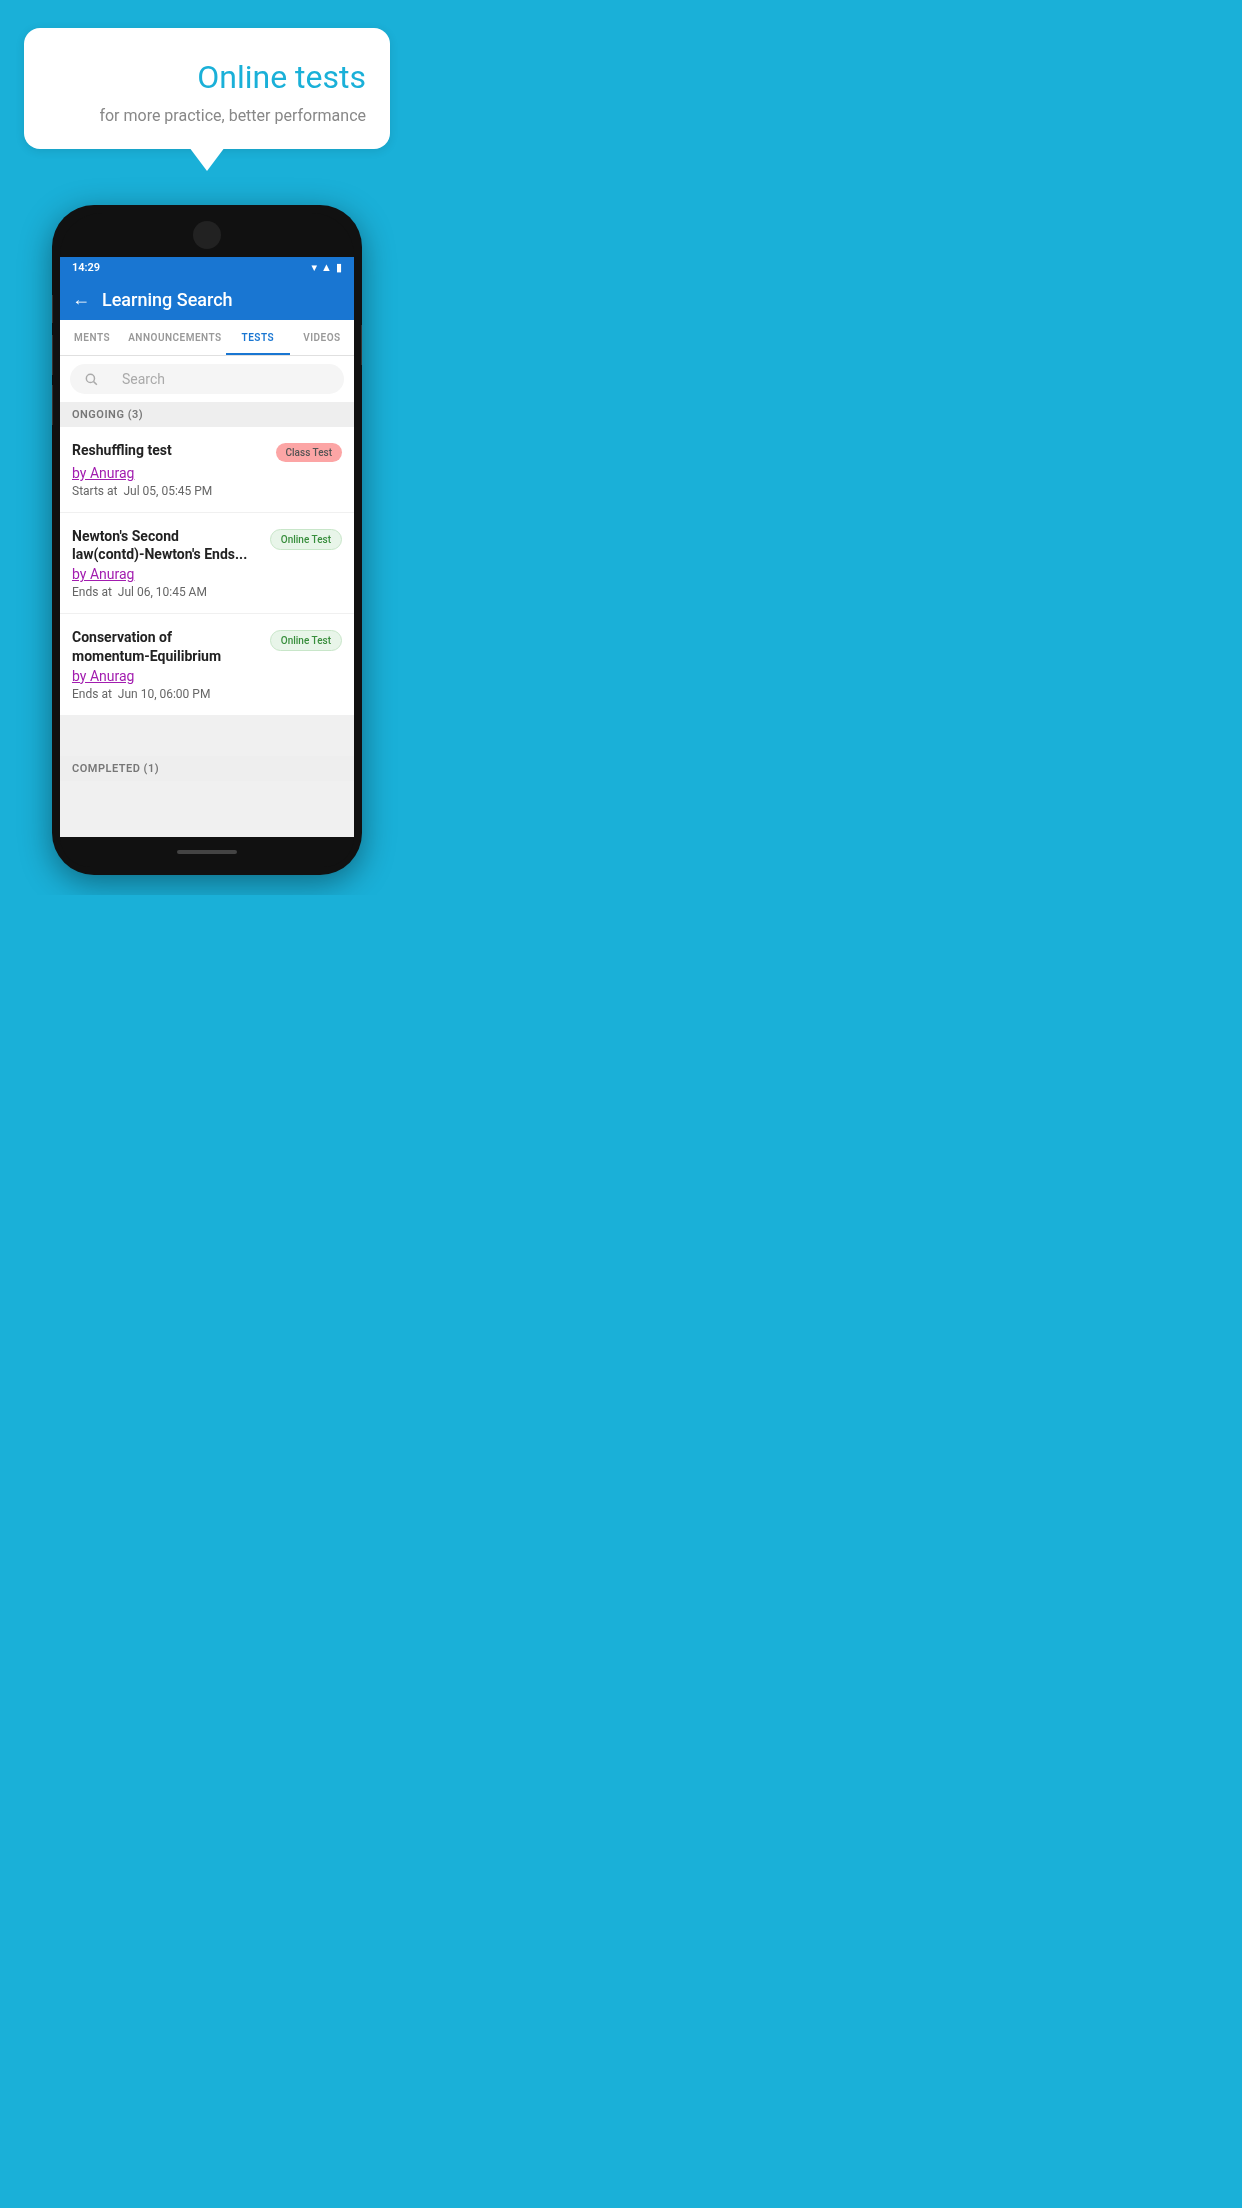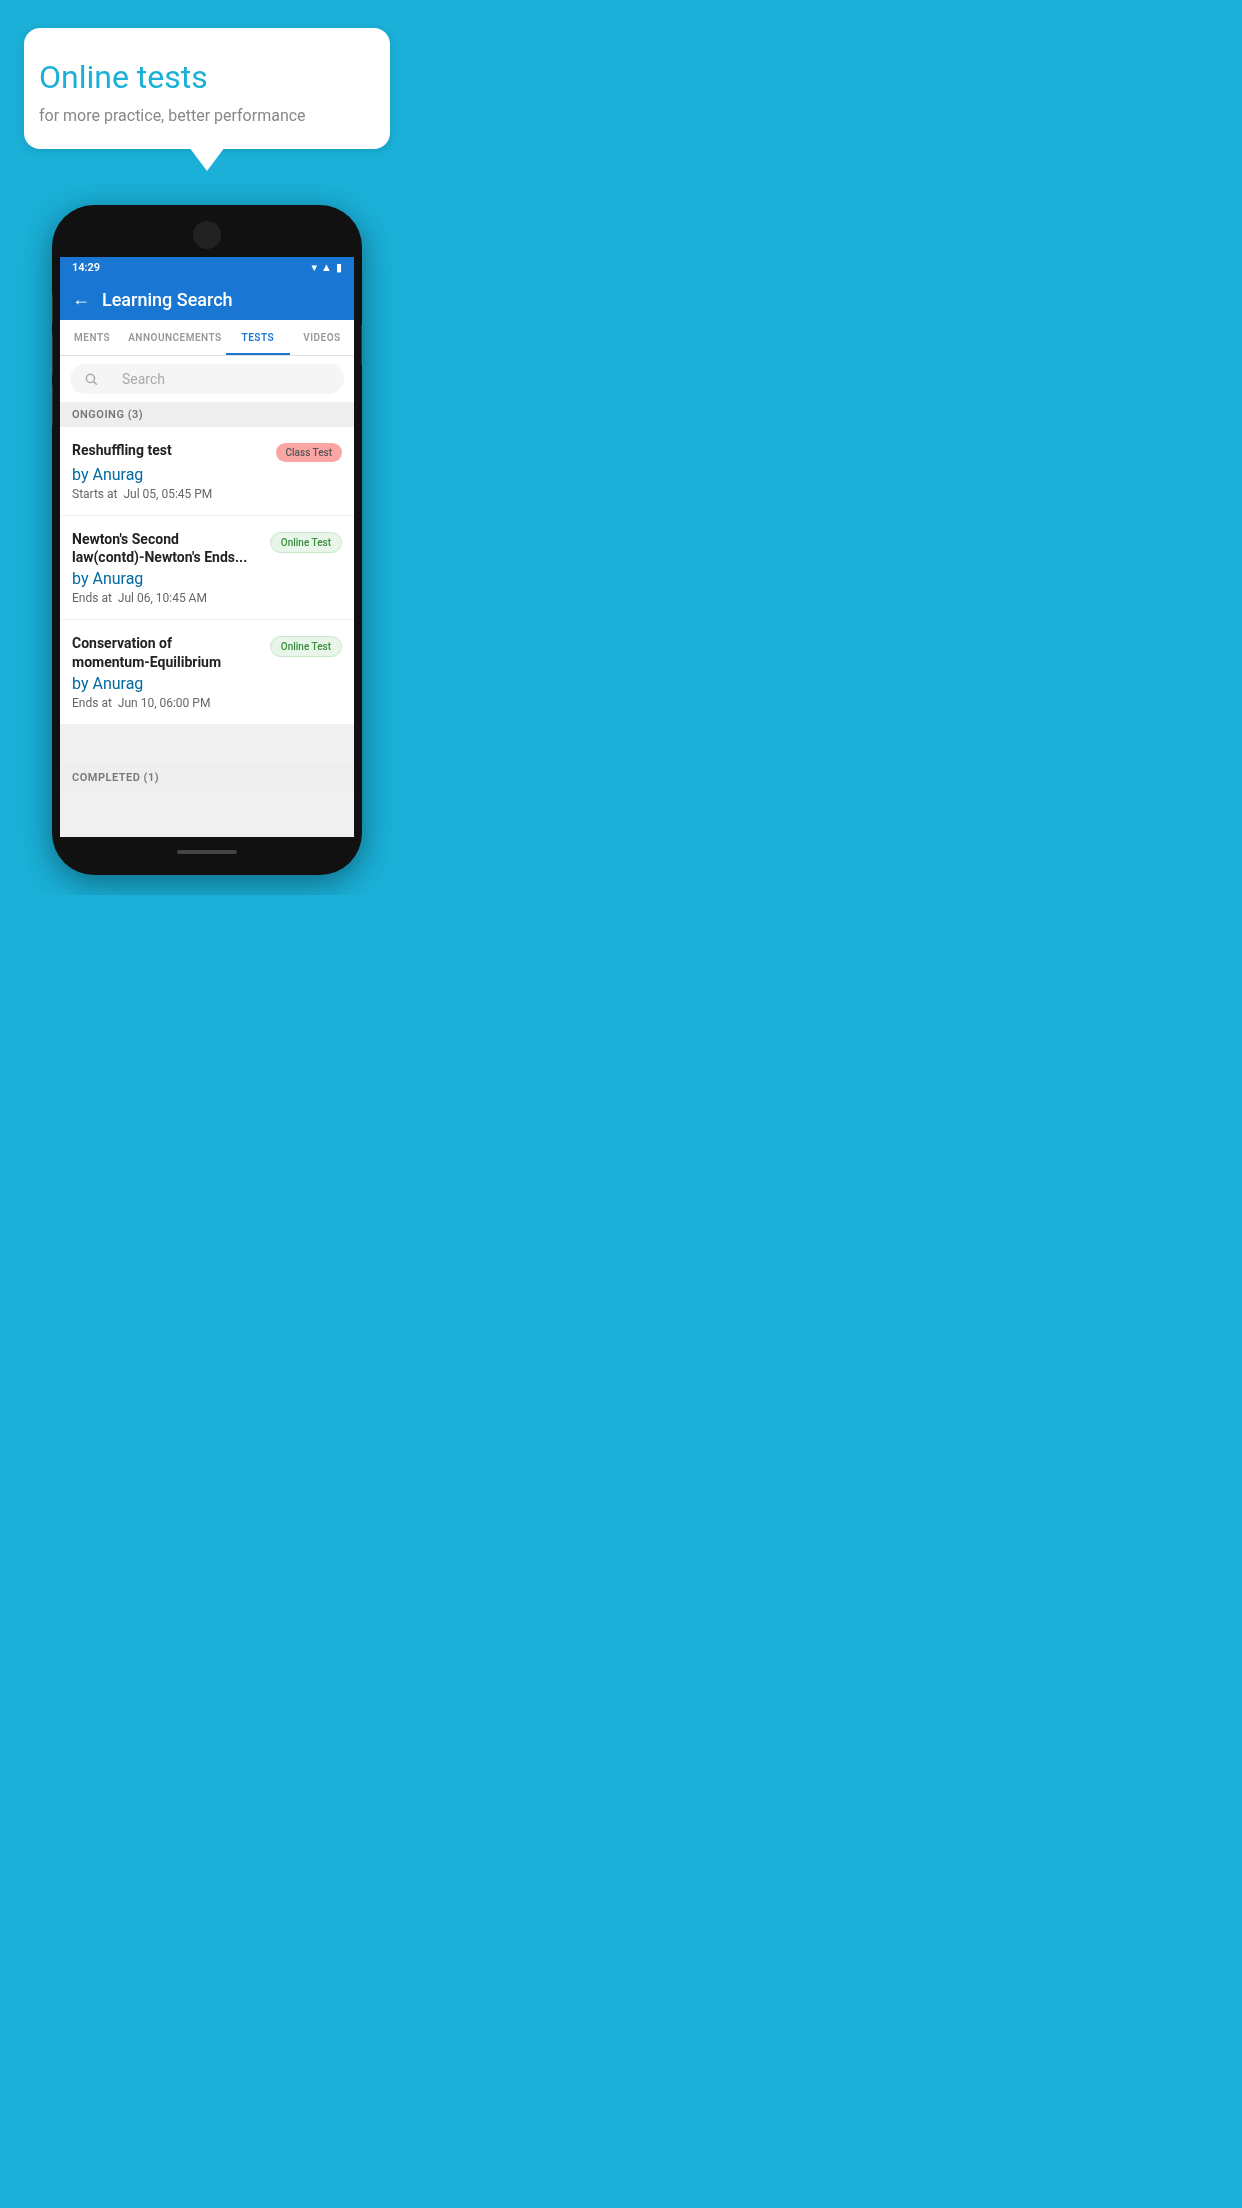--- a/index.html
+++ b/index.html
@@ -24,21 +24,21 @@
       padding: 28px 24px 0 24px;
       margin-bottom: 8px;
     }
 
     .speech-bubble {
       background: white;
       border-radius: 16px;
       padding: 30px 24px 24px 15px;
       width: 100%;
       max-width: 370px;
-      text-align: left;
+      text-align: right;
       position: relative;
       box-shadow: 0 2px 10px rgba(0,0,0,0.1);
     }
 
     .speech-bubble::after {
       content: '';
       position: absolute;
       bottom: -22px;
       left: 50%;
       transform: translateX(-50%);
@@ -272,22 +272,23 @@
       color: #555;
     }
 
     .badge-online {
       background: #e8f5e9;
       color: #388e3c;
       border: 1px solid #c8e6c9;
     }
 
     .test-by {
-      font-size: 16px;
-      color: #0369a1;
+      font-size: 14px;
+      color: #a21caf;
+      text-decoration: underline;
     }
 
     .test-date {
       font-size: 12px;
       color: #666;
     }
 
     .test-date span {
       font-weight: 400;
     }

